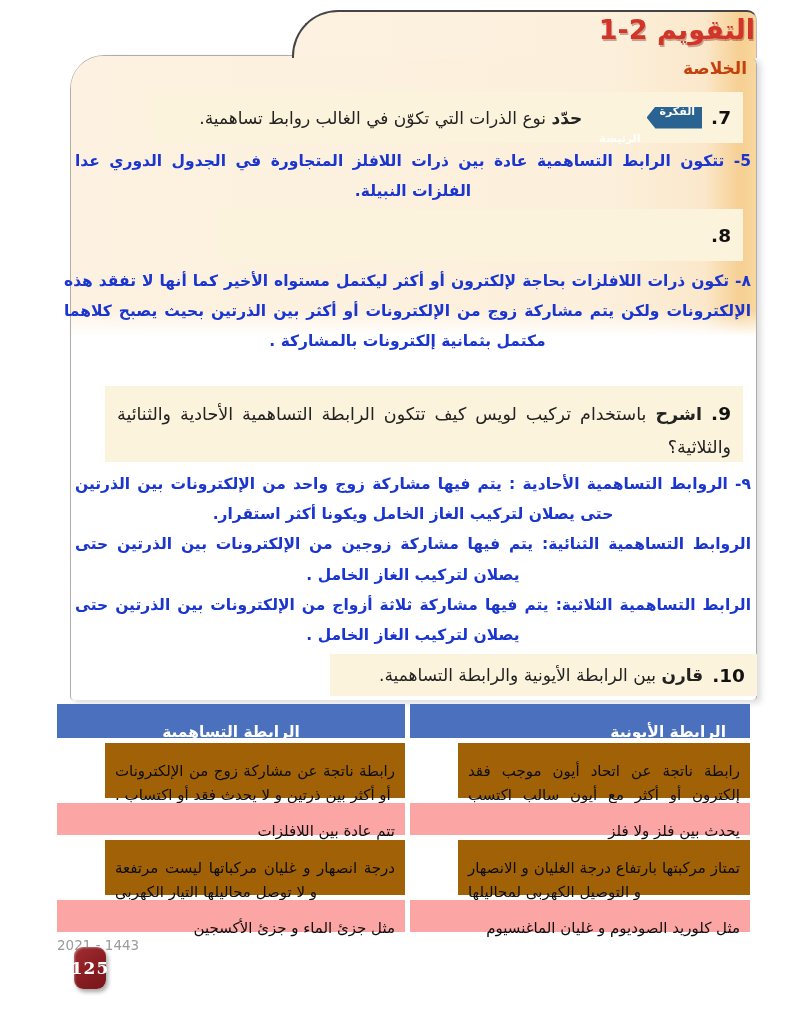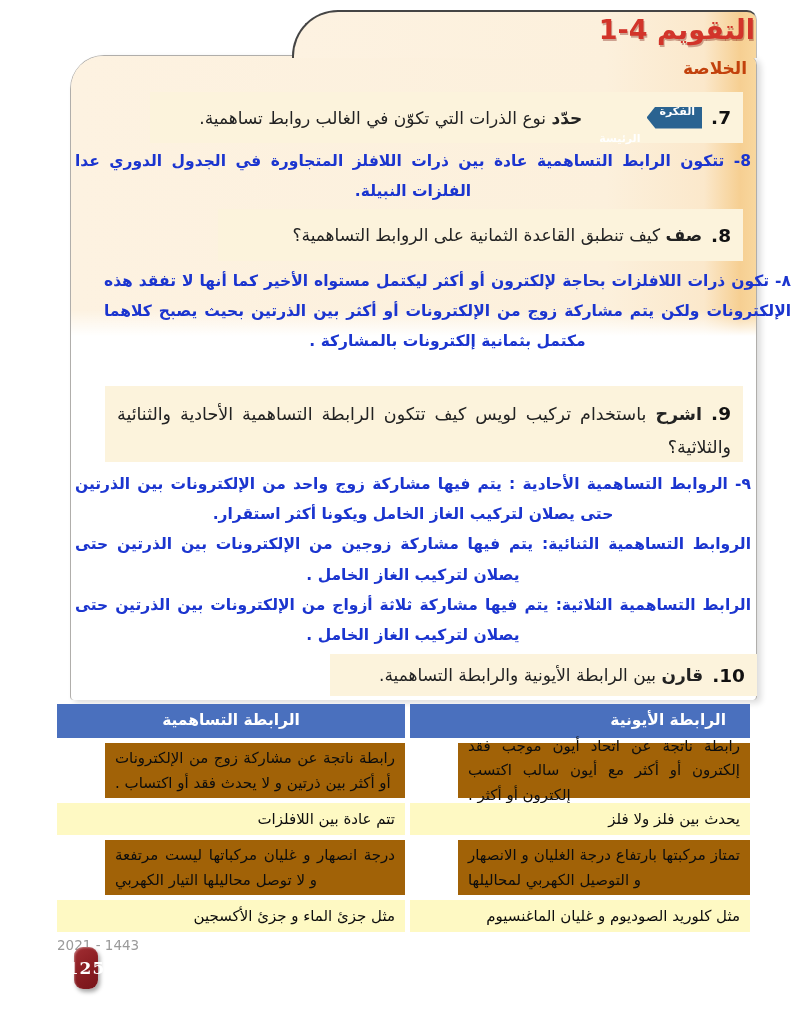--- a/index.html
+++ b/index.html
@@ -44,79 +44,78 @@
   .mi-first { background:#2a6391; color:#fff; font-size:11px; font-weight:bold;
     display:flex; align-items:center; padding:0 7px 12px 13px; position:relative; z-index:1;
     clip-path:polygon(0 50%,16% 0,100% 0,100% 100%,16% 100%); }
   .mi-second { background:#f2a337; color:#fff; font-size:11px; font-weight:bold;
     display:flex; align-items:center; padding:0 11px 0 8px; margin-right:-5px; border-radius:2px;margin-top:32px; }
 
   
   .ans { position:absolute; z-index:2; color:#1b35cf; font-weight:bold; font-size:15.5px;
     line-height:1.95; text-align:justify; text-align-last:center; }
   #ans7 { left:75px; top:146px; width:676px; }
-  #ans8 { left:64px; top:266px; width:687px;margin-left:40px; }
+  #ans8 { left:64px; top:266px; width:687px; }
   #ans9 { left:75px; top:469px; width:676px; }
 
   
   .cmp-table { position:absolute; left:57px; top:704px; width:693px; z-index:2; }
   .trow { display:grid; grid-template-columns:340px 348px; column-gap:5px; margin-bottom:5px; }
-  .cell { font-size:15px; color:#0d0d0d; line-height:1.62; padding:0 10px;
-    display:flex; flex-direction:column; justify-content:center; }
+  .cell { font-size:15px; color:#0d0d0d; line-height:1.62; padding:16px 10px;
+    display:flex; flex-direction:column; }
   .cell > div { width:100%; }
   .thead .cell { background:#4a70be; color:#ffffff; font-weight:bold; font-size:15.5px; height:34px; }
   .thead .ionic-h > div { text-align:right; padding-left:0; padding-right:14px; }
   .thead .cov-h > div { text-align:center; }
   .r-a .cell { background:#a16207;margin-left:48px; }
-  .r-b .cell { background:#fef9c3; }
+  .r-b .cell { background:#fca5a5; }
   .h55 .cell { height:55px; }
   .h32 .cell { height:32px; }
   .just > div { text-align:justify; text-align-last:left; }
   .single > div { text-align:right; }
 
   
   .edition { position:absolute; left:57px; top:931px; direction:ltr; z-index:3;
     color:#9a9a9a; font-size:13.5px;margin-top:6px; }
-  .page-badge { position:absolute; left:74px; top:947px; width:24px; height:42px; z-index:4;
+  .page-badge { position:absolute; left:74px; top:947px; width:32px; height:42px; z-index:4;
     background:linear-gradient(145deg,#a12e33 0%,#8d1f24 45%,#77151a 100%);
     border-radius:9px; display:flex; align-items:center; justify-content:center;
     box-shadow:inset 1px 1px 2px rgba(255,255,255,.35), 2px 3px 4px rgba(0,0,0,.35);
     color:#fff; font-weight:bold; font-size:17px; letter-spacing:1px;
     font-family:"DejaVu Serif","Liberation Serif",serif; }
 </style>
 </head>
 <body>
 
 <div id="page">
 
   <div class="card">
     <div class="panel"></div>
   </div>
 
   <div class="tab"></div>
-  <div class="title">التقويم 4-1</div>
+  <div class="title">التقويم 2-1</div>
   <div class="subtitle">الخلاصة</div>
 
   <div class="qbox" id="qbox7">
     <div class="qrow">
       <span class="qnum">7.</span>
       <span class="mi-badge">
         <span class="mi-first">الفكرة</span>
         <span class="mi-second">الرئيسة</span>
       </span>
       <span><b class="qverb">حدّد</b> <span>نوع الذرات التي تكوّن في الغالب روابط تساهمية.</span></span>
     </div>
   </div>
 
-  <div class="ans" id="ans7">8- تتكون الرابط التساهمية عادة بين ذرات اللافلز المتجاورة في الجدول الدوري عدا الفلزات النبيلة.</div>
+  <div class="ans" id="ans7">5- تتكون الرابط التساهمية عادة بين ذرات اللافلز المتجاورة في الجدول الدوري عدا الفلزات النبيلة.</div>
 
   <div class="qbox" id="qbox8">
     <div class="qrow">
       <span class="qnum">8.</span>
-      <span><b class="qverb">صف</b> <span>كيف تنطبق القاعدة الثمانية على الروابط التساهمية؟</span></span>
     </div>
   </div>
 
   <div class="ans" id="ans8">٨- تكون ذرات اللافلزات بحاجة لإلكترون أو أكثر ليكتمل مستواه الأخير كما أنها لا تفقد هذه الإلكترونات ولكن يتم مشاركة زوج من الإلكترونات أو أكثر بين الذرتين بحيث يصبح كلاهما مكتمل بثمانية إلكترونات بالمشاركة .</div>
 
   <div class="qbox" id="qbox9">
     <div class="q9text"><span class="qnum">9.</span> <b class="qverb">اشرح</b> <span>باستخدام تركيب لويس كيف تتكون الرابطة التساهمية الأحادية والثنائية والثلاثية؟</span></div>
   </div>
 
   <div class="ans" id="ans9">

